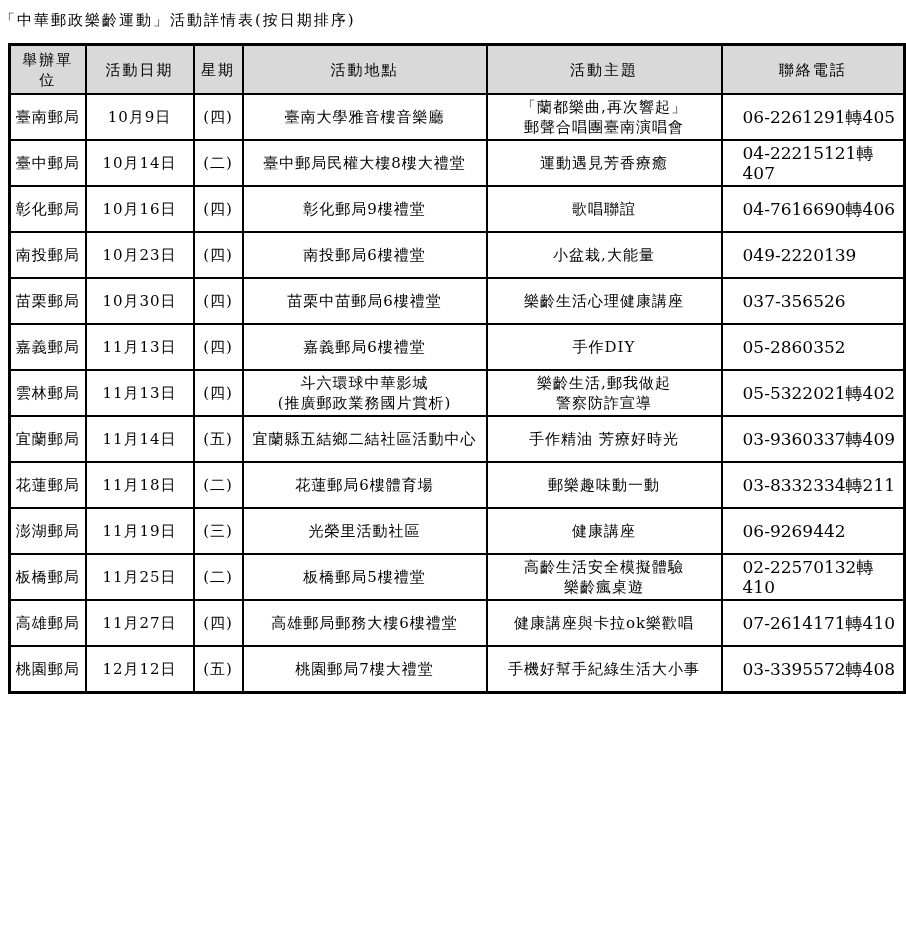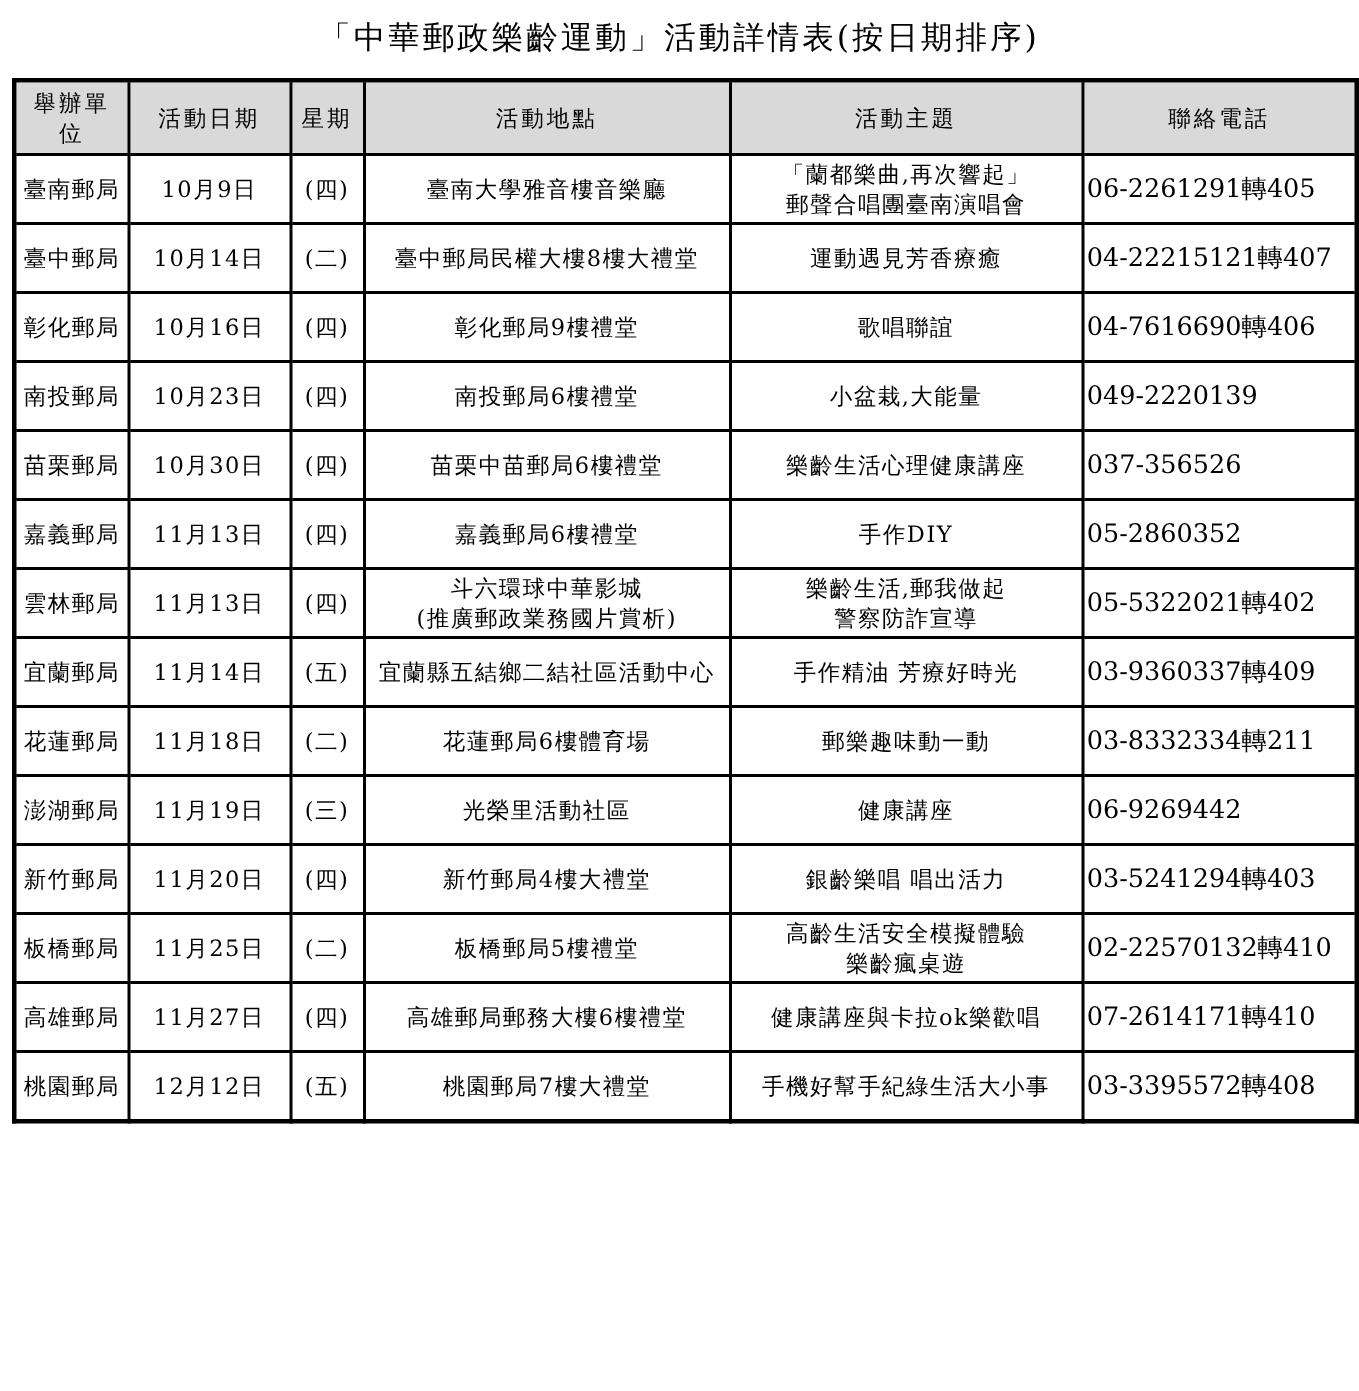--- a/index.html
+++ b/index.html
@@ -9,22 +9,22 @@
   }
   html,body{margin:0;padding:0;background:#ffffff;}
   body{
     width:906px;height:927px;
     font-family:"DejaVu Serif","Liberation Serif",serif;
     color:#000;
     position:relative;
     overflow:hidden;
   }
   .title{
-    text-align:center;
-    font-size:21px;
+    text-align:left;
+    font-size:15px;
     font-weight:normal;
     letter-spacing:2px;
     margin:11px 0 13px 0;
   }
   table.activity-table{
     border-collapse:collapse;
     table-layout:fixed;
     width:895px;
     margin-left:8px;
     border:3px solid var(--border-color);
@@ -44,21 +44,21 @@
     height:45px;
     font-weight:normal;
     letter-spacing:2px;
   }
   tbody td{height:42px;}
   .c-loc,.c-theme{white-space:pre-line;}
   .c-phone{
     text-align:left;
     font-size:17px;
     letter-spacing:0;
-    padding-left:2px;
+    padding-left:20px;
   }
 </style>
 </head>
 <body>
 
 <div class="page">
 
   <h1 class="title">「中華郵政樂齡運動」活動詳情表(按日期排序)</h1>
 
   <table class="activity-table">
@@ -158,28 +158,20 @@
   </tr>
         <tr>
     <td class="c-unit">澎湖郵局</td>
     <td class="c-date">11月19日</td>
     <td class="c-week">(三)</td>
     <td class="c-loc">光榮里活動社區</td>
     <td class="c-theme">健康講座</td>
     <td class="c-phone">06-9269442</td>
   </tr>
         <tr>
-    <td class="c-unit">新竹郵局</td>
-    <td class="c-date">11月20日</td>
-    <td class="c-week">(四)</td>
-    <td class="c-loc">新竹郵局4樓大禮堂</td>
-    <td class="c-theme">銀齡樂唱 唱出活力</td>
-    <td class="c-phone">03-5241294轉403</td>
-  </tr>
-        <tr>
     <td class="c-unit">板橋郵局</td>
     <td class="c-date">11月25日</td>
     <td class="c-week">(二)</td>
     <td class="c-loc">板橋郵局5樓禮堂</td>
     <td class="c-theme">高齡生活安全模擬體驗
 樂齡瘋桌遊</td>
     <td class="c-phone">02-22570132轉410</td>
   </tr>
         <tr>
     <td class="c-unit">高雄郵局</td>

